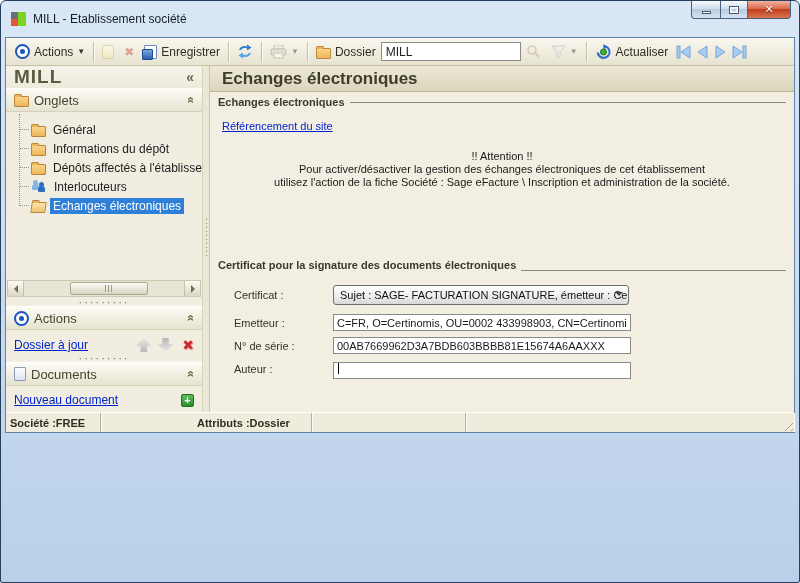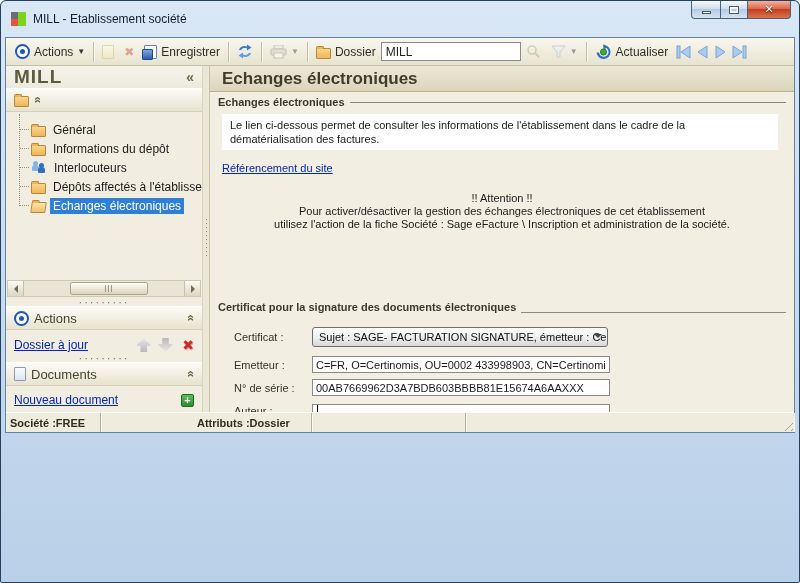--- a/index.html
+++ b/index.html
@@ -104,21 +104,21 @@
   .page-title { height:26px; display:flex; align-items:center; padding-left:12px;
     background:linear-gradient(#ede9d7,#dad5bb); border-bottom:1px solid #bab58f;
     font-size:17px; font-weight:bold; color:#3e3d2a; }
   .fieldset-label { display:flex; align-items:center; margin:4px 8px 0 8px; }
   .fieldset-label .fl-text { font-size:11px; font-weight:bold; color:#3a392a; white-space:nowrap; }
   .fieldset-label .fl-line { flex:1; height:1px; background:#8e8b74; margin-left:5px; }
   .info-box { margin:6px 16px 0 12px; background:#fff; padding:4px 8px; font-size:11px; color:#1a1a1a; line-height:14px; }
   .main-link { display:inline-block; margin:12px 0 0 12px; font-size:11px; color:#0023cc; text-decoration:underline; }
   .attention { margin-top:16px; text-align:center; font-size:11px; color:#1a1a1a; line-height:13px; }
   .fs2 { margin-top:70px;align-items:flex-end; }
-  .field-row { display:flex; align-items:center; margin:0 0 0 24px; }
+  .field-row { display:flex; align-items:center; margin:0 0 0 24px;gap:21px; }
   .field-row .f-label { width:78px; font-size:11px; color:#33332a; flex:none; }
   .f-input { width:298px; height:17px; border:1px solid #8a8a8a; background:#fff; font-size:11px; font-family:inherit; padding:0 3px; color:#1a1a1a; }
   .combo { width:296px; height:20px; border:1px solid #6f6f6f; border-radius:3px; position:relative;
     background:linear-gradient(#ffffff,#ececec 60%,#d8d8d8); display:flex; align-items:center;
     padding:0 18px 0 6px; font-size:11px; color:#111; white-space:nowrap; overflow:hidden; }
   .combo .combo-arrow { position:absolute; right:5px; top:6px; width:0; height:0; border:4px solid transparent; border-top-color:#444; border-bottom:none; }
   .row-cert { margin-top:14px; }
   .row-gap { margin-top:9px; }
   .row-gap2 { margin-top:6px; }
   .input-wrap { position:relative; }
@@ -241,46 +241,47 @@
     <div class="content">
 
       <div class="sidebar">
         <div class="side-title">
           <span class="t">MILL</span>
           <span class="chev-left">«</span>
         </div>
 
         <div class="sec-head">
           <span class="folder-ico"></span>
+          <span class="lbl">Onglets</span>
           <span class="chev-up">»</span>
         </div>
 
         <div class="tree">
           <div class="tree-row">
             <span class="stub"></span>
             <span class="folder-ico"></span>
             <span class="tlabel">Général</span>
           </div>
           <div class="tree-row">
             <span class="stub"></span>
             <span class="folder-ico"></span>
             <span class="tlabel">Informations du dépôt</span>
+          </div>
+          <div class="tree-row">
+            <span class="stub"></span>
+            <span class="folder-ico"></span>
+            <span class="tlabel">Dépôts affectés à l'établisse</span>
           </div>
           <div class="tree-row">
             <span class="stub"></span>
             <span class="people-ico">
                 <span class="p back"></span>
                 <span class="p front"></span>
               </span>
             <span class="tlabel">Interlocuteurs</span>
-          </div>
-          <div class="tree-row">
-            <span class="stub"></span>
-            <span class="folder-ico"></span>
-            <span class="tlabel">Dépôts affectés à l'établisse</span>
           </div>
           <div class="tree-row selected">
             <span class="stub"></span>
             <span class="folder-ico open"></span>
             <span class="tlabel">Echanges électroniques</span>
           </div>
         </div>
 
         <div class="hscroll">
           <div class="hs-btn">
@@ -331,21 +332,20 @@
       <div class="vsplit"></div>
 
       <div class="main">
         <div class="page-title">Echanges électroniques</div>
 
         <div class="fieldset-label">
           <span class="fl-text">Echanges électroniques</span>
           <span class="fl-line"></span>
         </div>
 
-        <div class="info-box">Le lien ci-dessous permet de consulter les informations de l'établissement dans le cadre de la dématérialisation des factures.</div>
 
         <a class="main-link" href="#">Référencement du site</a>
 
         <div class="attention">
           <div>!! Attention !!</div>
           <div>Pour activer/désactiver la gestion des échanges électroniques de cet établissement</div>
           <div>utilisez l'action de la fiche Société : Sage eFacture \ Inscription et administration de la société.</div>
         </div>
 
         <div class="fieldset-label fs2">

